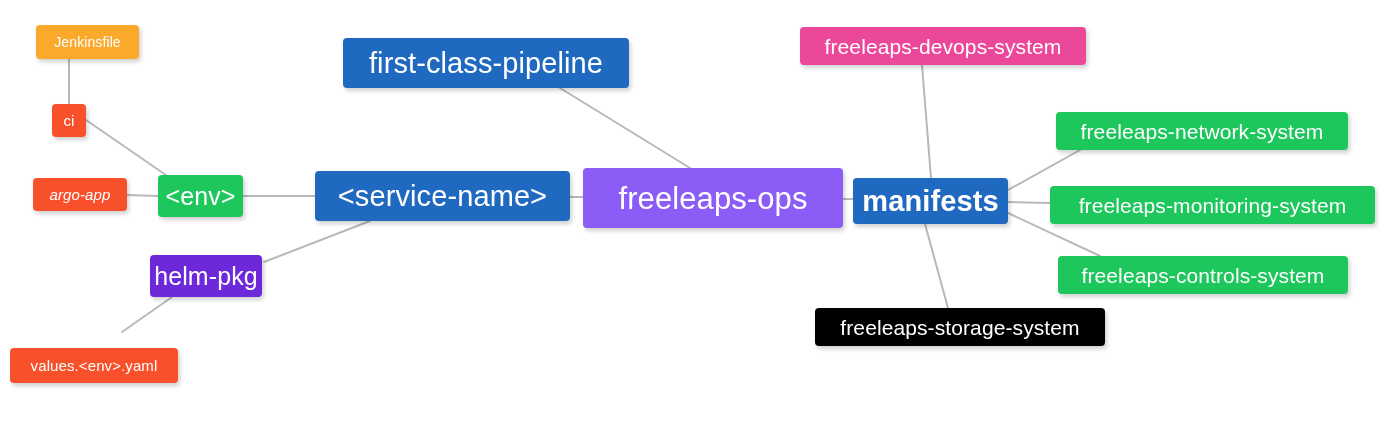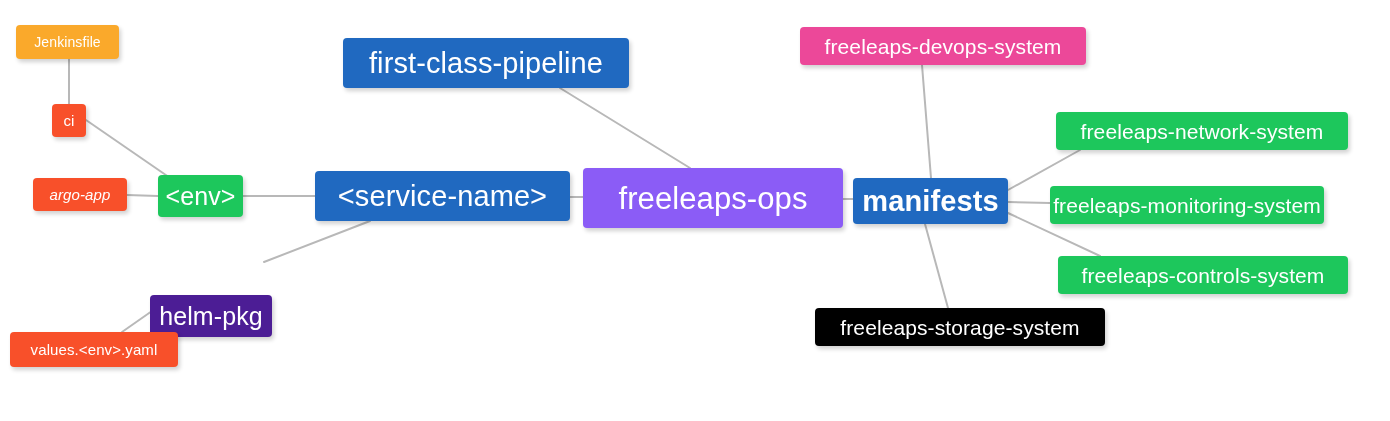--- a/index.html
+++ b/index.html
@@ -69,57 +69,57 @@
       <line x1="570" y1="197" x2="583" y2="197" stroke="#b8b8b8" stroke-width="2" stroke-linecap="round"></line>
       <line x1="843" y1="199" x2="853" y2="199" stroke="#b8b8b8" stroke-width="2" stroke-linecap="round"></line>
       <line x1="931" y1="178" x2="922" y2="65" stroke="#b8b8b8" stroke-width="2" stroke-linecap="round"></line>
       <line x1="1008" y1="190" x2="1080" y2="150" stroke="#b8b8b8" stroke-width="2" stroke-linecap="round"></line>
       <line x1="1008" y1="202" x2="1050" y2="203" stroke="#b8b8b8" stroke-width="2" stroke-linecap="round"></line>
       <line x1="1008" y1="213" x2="1100" y2="256" stroke="#b8b8b8" stroke-width="2" stroke-linecap="round"></line>
       <line x1="925" y1="224" x2="948" y2="308" stroke="#b8b8b8" stroke-width="2" stroke-linecap="round"></line>
     </svg>
 
   <div id="node-layer">
-      <div class="node tier-micro" style="left: 16px; top: 25px; width: 103px; height: 34px; background: rgb(250, 169, 43);">
+      <div class="node tier-micro" style="left: 36px; top: 25px; width: 103px; height: 34px; background: rgb(250, 169, 43);">
         <span class="node-label">Jenkinsfile</span>
       </div>
       <div class="node tier-tiny" style="left: 52px; top: 104px; width: 34px; height: 33px; background: rgb(248, 80, 42);">
         <span class="node-label">ci</span>
       </div>
       <div class="node tier-tiny" style="left: 33px; top: 178px; width: 94px; height: 33px; background: rgb(248, 80, 42); font-style: italic;">
         <span class="node-label">argo-app</span>
       </div>
       <div class="node tier-mid" style="left: 158px; top: 175px; width: 85px; height: 42px; background: rgb(29, 199, 92);">
         <span class="node-label">&lt;env&gt;</span>
       </div>
-      <div class="node tier-mid" style="left: 150px; top: 255px; width: 122px; height: 42px; background: #4c1d95; margin-top: 40px;">
+      <div class="node tier-mid" style="left: 150px; top: 255px; width: 112px; height: 42px; background: #6d28d9;">
         <span class="node-label">helm-pkg</span>
       </div>
-      <div class="node tier-tiny" style="left: 10px; top: 332px; width: 168px; height: 35px; background: rgb(248, 80, 42);">
+      <div class="node tier-tiny" style="left: 10px; top: 348px; width: 168px; height: 35px; background: rgb(248, 80, 42);">
         <span class="node-label">values.&lt;env&gt;.yaml</span>
       </div>
       <div class="node tier-large" style="left: 314px; top: 38px; width: 286px; height: 50px; background: rgb(32, 105, 192); margin-left: 29px;">
         <span class="node-label">first-class-pipeline</span>
       </div>
       <div class="node tier-large" style="left: 315px; top: 171px; width: 255px; height: 50px; background: rgb(32, 105, 192);">
         <span class="node-label">&lt;service-name&gt;</span>
       </div>
       <div class="node tier-root" style="left: 583px; top: 168px; width: 260px; height: 60px; background: #8b5cf6;">
         <span class="node-label">freeleaps-ops</span>
       </div>
       <div class="node tier-large" style="left: 853px; top: 178px; width: 155px; height: 46px; background: rgb(32, 105, 192); font-weight: bold;">
         <span class="node-label">manifests</span>
       </div>
       <div class="node tier-small" style="left: 800px; top: 27px; width: 286px; height: 38px; background: #ec4899;">
         <span class="node-label">freeleaps-devops-system</span>
       </div>
       <div class="node tier-small" style="left: 1056px; top: 112px; width: 292px; height: 38px; background: rgb(29, 199, 92);">
         <span class="node-label">freeleaps-network-system</span>
       </div>
-      <div class="node tier-small" style="left: 1050px; top: 186px; width: 274px; height: 38px; background: rgb(29, 199, 92);">
+      <div class="node tier-small" style="left: 1050px; top: 186px; width: 325px; height: 38px; background: rgb(29, 199, 92);">
         <span class="node-label">freeleaps-monitoring-system</span>
       </div>
       <div class="node tier-small" style="left: 1058px; top: 256px; width: 290px; height: 38px; background: rgb(29, 199, 92);">
         <span class="node-label">freeleaps-controls-system</span>
       </div>
       <div class="node tier-small" style="left: 815px; top: 308px; width: 290px; height: 38px; background: #000000;">
         <span class="node-label">freeleaps-storage-system</span>
       </div>
     </div>
 

